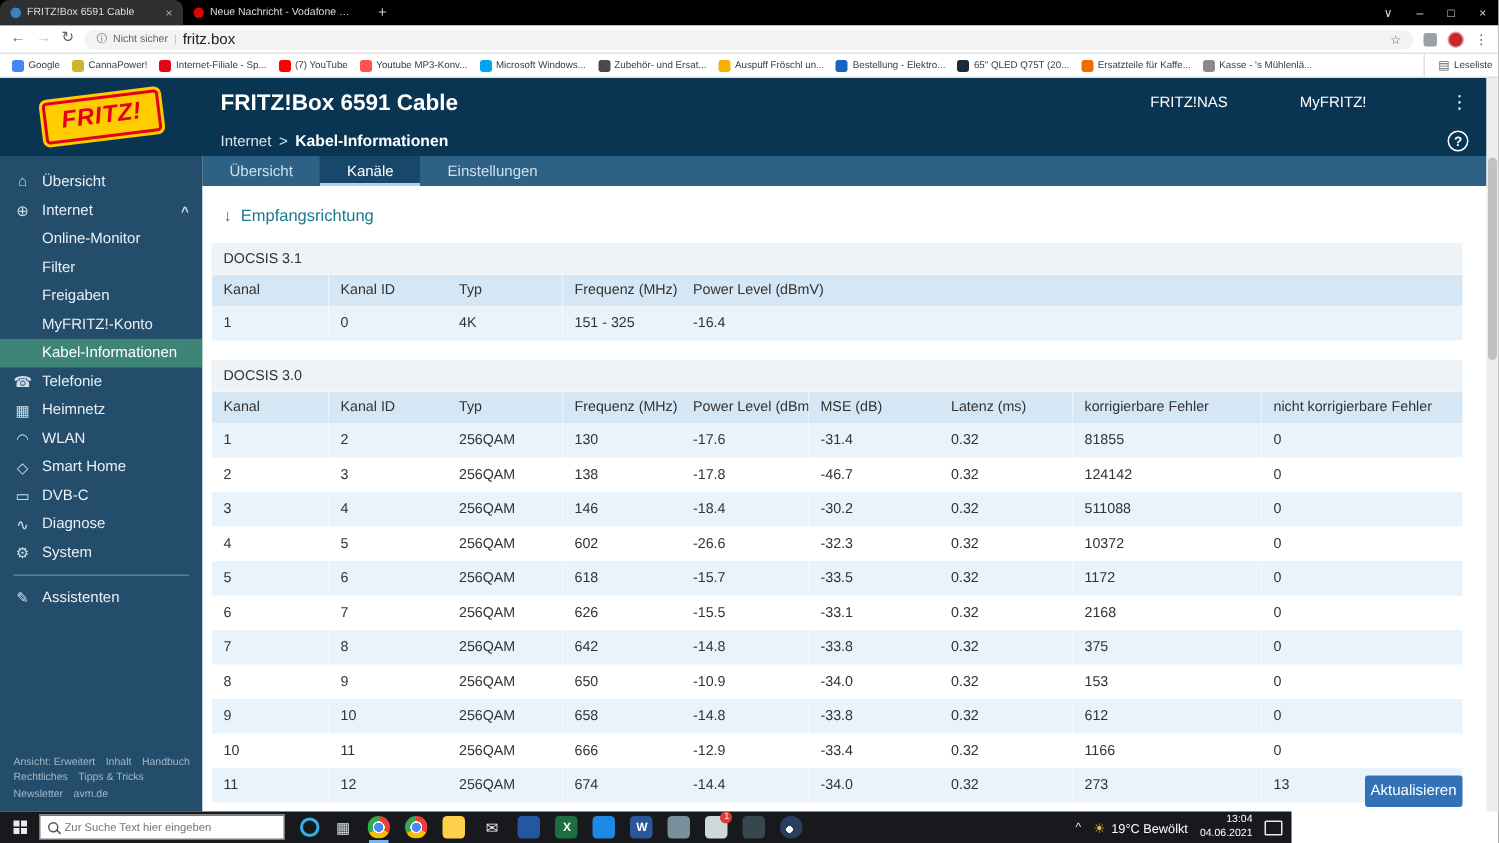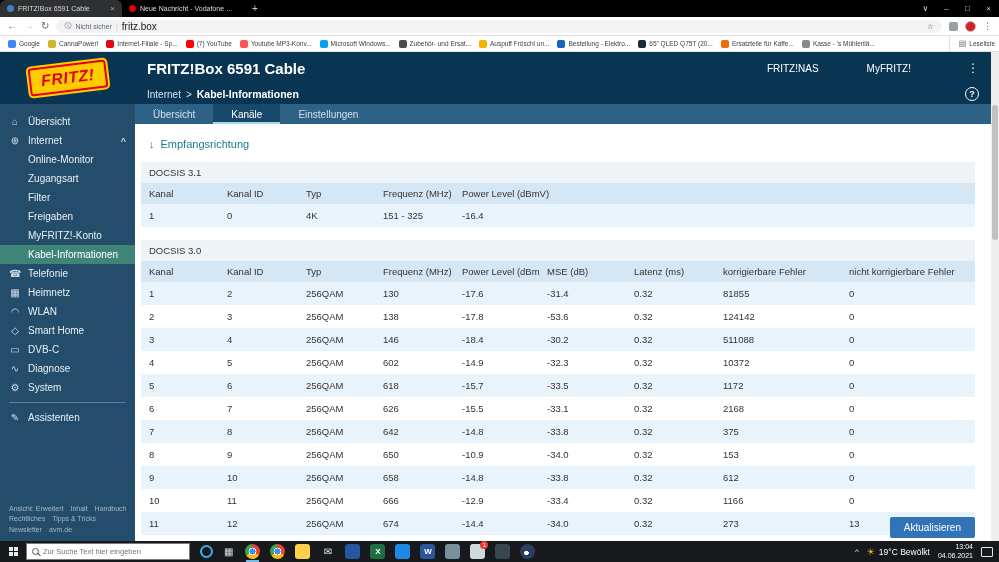--- a/index.html
+++ b/index.html
@@ -86,24 +86,24 @@
   .section-head{display:flex;align-items:center;gap:6px;color:var(--accent_teal,#187a8c);
     font-size:11px;margin:0 0 12px 8px}
   .tbl-section{background:var(--section_bg,#eef3f8);color:#333;font-size:9.5px;padding:5px 8px}
   table{width:100%;border-collapse:collapse;table-layout:fixed;font-size:9.5px;color:#333}
   th{background:var(--table_header_bg,#d5e7f5);font-weight:normal;text-align:left;padding:5px 8px;
     overflow:hidden;white-space:nowrap}
   td{padding:6px 8px;overflow:hidden;white-space:nowrap}
   tr.alt{background:var(--row_alt_bg,#e9f3fb)}
   .tbl-gap{height:13px}
   .refresh-btn{position:absolute;right:16px;bottom:3px;background:var(--button_bg,#3273b8);color:#fff;
-    border:none;font-size:10px;padding:5px 14px;border-radius:2px;font-family:inherit}
-
-  
-  .taskbar{position:absolute;left:0;top:541px;width:999px;height:21px;background:var(--taskbar_bg,#17191d);
+    border:none;font-size:10px;padding:5px 4px;border-radius:2px;font-family:inherit}
+
+  
+  .taskbar{position:absolute;left:0;top:541px;width:861px;height:21px;background:var(--taskbar_bg,#17191d);
     display:flex;align-items:center;color:#fff}
   .start{width:26px;display:flex;align-items:center;justify-content:center;height:100%}
   .winlogo{display:grid;grid-template-columns:4px 4px;grid-gap:1px}
   .winlogo i{width:4px;height:4px;background:#e8eaed}
   .tb-search{width:164px;height:17px;background:#fff;border:1px solid #7a7a7a;display:flex;align-items:center;
     gap:4px;padding:0 5px}
   .mag{width:7px;height:7px;border:1px solid #555;border-radius:50%;position:relative;flex:none}
   .mag::after{content:'';position:absolute;width:4px;height:1px;background:#555;right:-3px;bottom:-1px;transform:rotate(45deg)}
   .tb-search input{border:none;outline:none;background:transparent;font-size:7.5px;color:#444;width:100%;
     font-family:inherit}
@@ -254,21 +254,20 @@
       <div class="side-item">
         <span class="ic">⌂</span>
         <span>Übersicht</span>
       </div>
       <div class="side-item">
         <span class="ic">⊕</span>
         <span>Internet</span>
         <span class="chev">^</span>
       </div>
       <div class="sub-item">Online-Monitor</div>
-      <div class="sub-item">Zugangsart</div>
       <div class="sub-item">Filter</div>
       <div class="sub-item">Freigaben</div>
       <div class="sub-item">MyFRITZ!-Konto</div>
       <div class="sub-item active">Kabel-Informationen</div>
       <div class="side-item">
         <span class="ic">☎</span>
         <span>Telefonie</span>
       </div>
       <div class="side-item">
         <span class="ic">▦</span>
@@ -386,42 +385,42 @@
               <td>0.32</td>
               <td>81855</td>
               <td>0</td>
             </tr>
             <tr>
               <td>2</td>
               <td>3</td>
               <td>256QAM</td>
               <td>138</td>
               <td>-17.8</td>
-              <td>-53.6</td>
+              <td>-46.7</td>
               <td>0.32</td>
               <td>124142</td>
               <td>0</td>
             </tr>
             <tr class="alt">
               <td>3</td>
               <td>4</td>
               <td>256QAM</td>
               <td>146</td>
               <td>-18.4</td>
               <td>-30.2</td>
               <td>0.32</td>
               <td>511088</td>
               <td>0</td>
             </tr>
             <tr>
               <td>4</td>
               <td>5</td>
               <td>256QAM</td>
               <td>602</td>
-              <td>-14.9</td>
+              <td>-26.6</td>
               <td>-32.3</td>
               <td>0.32</td>
               <td>10372</td>
               <td>0</td>
             </tr>
             <tr class="alt">
               <td>5</td>
               <td>6</td>
               <td>256QAM</td>
               <td>618</td>

